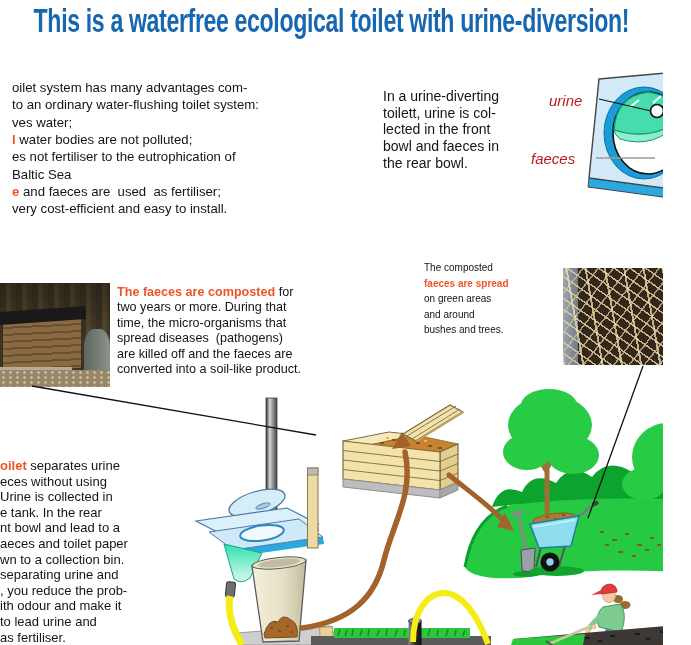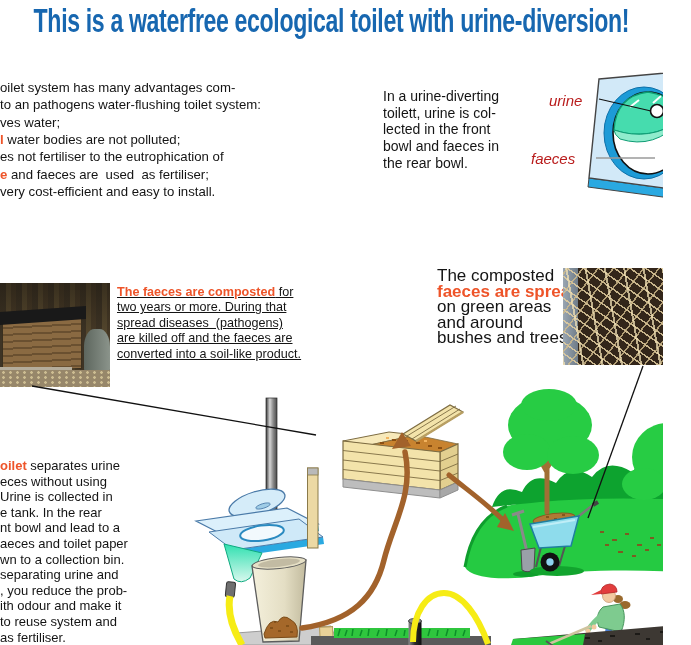--- a/index.html
+++ b/index.html
@@ -4,24 +4,24 @@
 <style>
   html,body{margin:0;padding:0;background:#fff;}
   .page{position:relative;width:663px;height:645px;background:#fff;overflow:hidden;
         font-family:"Liberation Sans",sans-serif;color:var(--body,#141414);}
   .title-wrap{position:absolute;left:0;right:0;top:2px;display:flex;justify-content:center;}
   .title-text{font-weight:bold;font-size:33px;letter-spacing:-.5px;color:var(--title,#1767b0);
         transform:scaleX(.70);transform-origin:50% 50%;white-space:nowrap;}
   .txt{position:absolute;}
   .tline{white-space:pre;}
   .tline .accent{color:var(--accent,#ee5429);font-weight:bold;}
-  .intro{left:0;top:79px;font-size:13.2px;line-height:17.35px;}
+  .intro{left:0;top:79px;font-size:13.2px;line-height:17.35px;padding-left:12px;}
   .diverting{left:383px;top:88px;font-size:14px;line-height:16.7px;}
-  .composting{left:117px;top:285px;font-size:12.6px;line-height:15.4px;text-decoration:underline;}
-  .spreading{left:424px;top:268px;font-size:17px;line-height:15.6px;margin-left:13px;}
+  .composting{left:117px;top:285px;font-size:12.6px;line-height:15.4px;}
+  .spreading{left:424px;top:260px;font-size:10px;line-height:15.6px;}
   .toiletnote{left:0;top:458px;font-size:13px;line-height:15.6px;}
   .dlabel{position:absolute;font-size:15px;font-style:italic;color:#b91c1c;}
   .dlabel.urine{left:549px;top:92px;}
   .dlabel.faeces{left:531px;top:150px;}
   
   .photo1{position:absolute;left:0;top:283px;width:110px;height:104px;overflow:hidden;
      background:repeating-linear-gradient(90deg,#3e3425 0 6px,#57492f 6px 11px,#473a27 11px 16px);}
   .photo1 .shade{position:absolute;inset:0;background:linear-gradient(180deg,rgba(20,16,10,.45),rgba(0,0,0,0) 55%);}
   .photo1 .box{position:absolute;left:2px;top:36px;width:78px;height:50px;
      background:repeating-linear-gradient(180deg,#8a6a42 0 5px,#6a5030 5px 7px);
@@ -47,24 +47,25 @@
 <body>
 
 <div class="page">
 
   <div class="title-wrap">
     <span class="title-text">This is a waterfree ecological toilet with urine-diversion!</span>
   </div>
 
   <div class="txt intro">
       <div class="tline"><span>oilet system has many advantages com-</span></div>
-      <div class="tline"><span>to an pathogens water-flushing toilet system:</span></div>
+      <div class="tline"><span>to an ordinary water-flushing toilet system:</span></div>
       <div class="tline"><span>ves water;</span></div>
       <div class="tline"><span class="accent">l</span><span> water bodies are not polluted;</span></div>
       <div class="tline"><span>es not fertiliser to the eutrophication of</span></div>
+      <div class="tline"><span>Baltic Sea</span></div>
       <div class="tline"><span class="accent">e</span><span> and faeces are  used  as fertiliser;</span></div>
       <div class="tline"><span>very cost-efficient and easy to install.</span></div>
     </div>
 
   <div class="txt diverting">
       <div class="tline"><span>In a urine-diverting</span></div>
       <div class="tline"><span>toilett, urine is col-</span></div>
       <div class="tline"><span>lected in the front</span></div>
       <div class="tline"><span>bowl and faeces in</span></div>
       <div class="tline"><span>the rear bowl.</span></div>
@@ -78,20 +79,21 @@
     <span class="barrel"></span>
     <span class="box"></span>
     <span class="lid"></span>
     <span class="concrete"></span>
     <span class="ground"></span>
   </div>
 
   <div class="txt composting">
       <div class="tline"><span class="accent">The faeces are composted</span><span> for</span></div>
       <div class="tline"><span>two years or more. During that</span></div>
+      <div class="tline"><span>time, the micro-organisms that</span></div>
       <div class="tline"><span>spread diseases  (pathogens)</span></div>
       <div class="tline"><span>are killed off and the faeces are</span></div>
       <div class="tline"><span>converted into a soil-like product.</span></div>
     </div>
   <div class="txt spreading">
       <div class="tline"><span>The composted</span></div>
       <div class="tline"><span class="accent">faeces are spread</span></div>
       <div class="tline"><span>on green areas</span></div>
       <div class="tline"><span>and around</span></div>
       <div class="tline"><span>bushes and trees.</span></div>
@@ -100,21 +102,21 @@
       <div class="tline"><span class="accent">oilet</span><span> separates urine</span></div>
       <div class="tline"><span>eces without using</span></div>
       <div class="tline"><span>Urine is collected in</span></div>
       <div class="tline"><span>e tank. In the rear</span></div>
       <div class="tline"><span>nt bowl and lead to a</span></div>
       <div class="tline"><span>aeces and toilet paper</span></div>
       <div class="tline"><span>wn to a collection bin.</span></div>
       <div class="tline"><span>separating urine and</span></div>
       <div class="tline"><span>, you reduce the prob-</span></div>
       <div class="tline"><span>ith odour and make it</span></div>
-      <div class="tline"><span>to reuse system and</span></div>
+      <div class="tline"><span>to lead urine and</span></div>
       <div class="tline"><span>as fertiliser.</span></div>
     </div>
 
   <div class="photo2">
     <span class="strip"></span>
     <span class="straw1"></span>
     <span class="straw2"></span>
     <span class="straw3"></span>
   </div>
 

